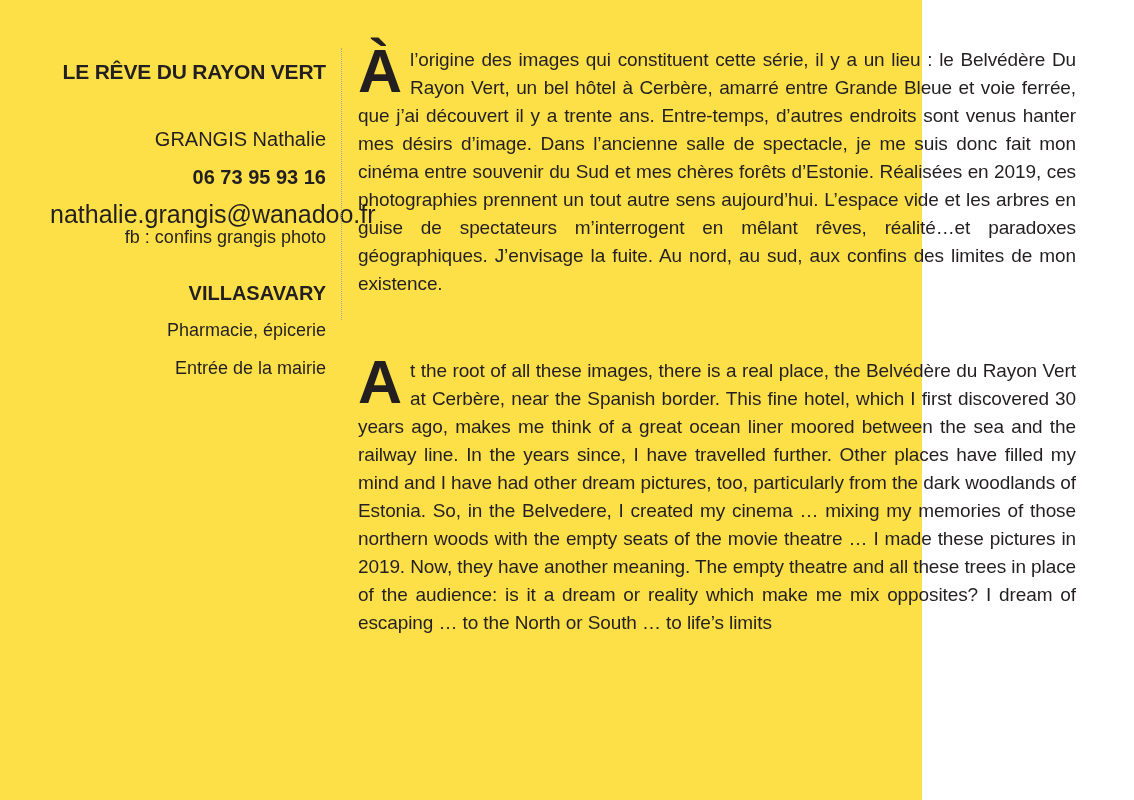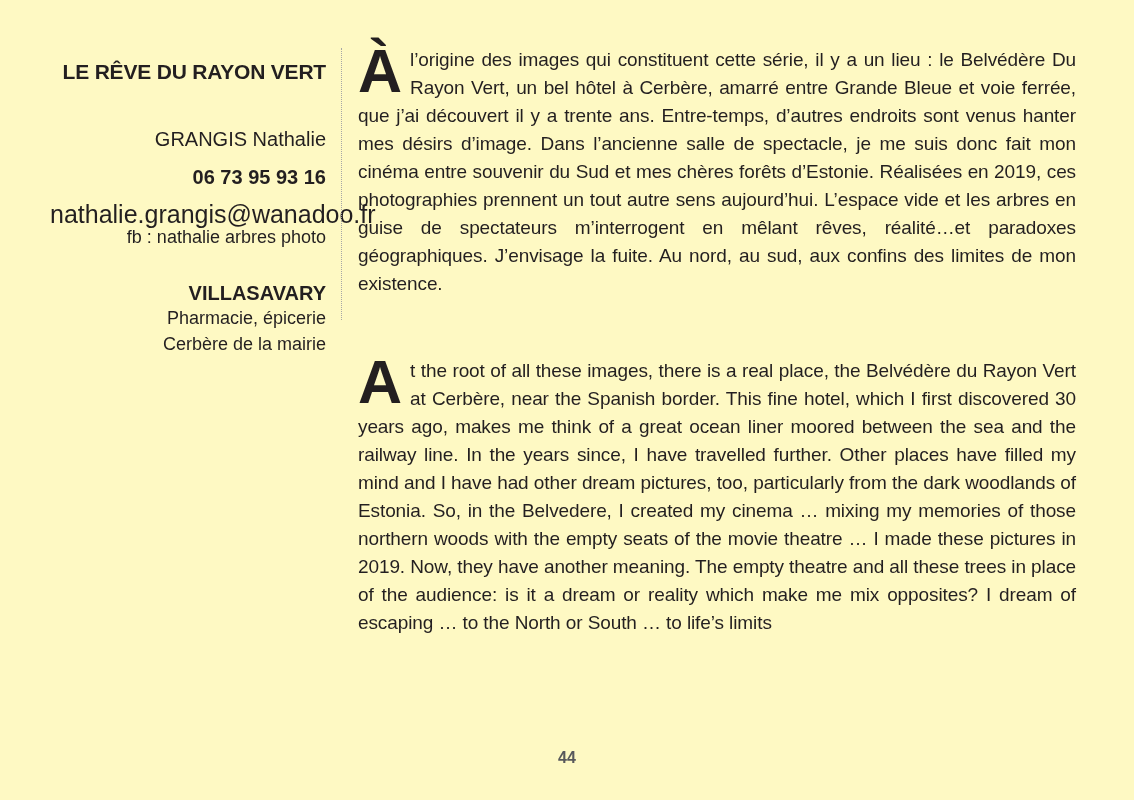--- a/index.html
+++ b/index.html
@@ -6,23 +6,23 @@
   html, body { background: #ffffff; }
   body {
     font-family: "Liberation Sans", sans-serif;
     color: #231f20;
     width: 1134px;
     height: 800px;
     overflow: hidden;
   }
   .page {
     position: relative;
-    width: 1134px;
+    width: 922px;
     height: 800px;
-    background: #fef9c3;
+    background: #fde047;
   }
 
   
   .sidebar {
     position: absolute;
     left: 50px;
     top: 60px;
     width: 276px;
     text-align: right;
   }
@@ -54,20 +54,21 @@
   }
   .sidebar .location {
     margin-top: 33px;
     font-size: 20px;
     font-weight: 700;
     line-height: 24px;
   }
   .sidebar .venue {
     font-size: 18px;
     line-height: 26px;
+    margin-top: 12px;
   }
 
   
   .divider {
     position: absolute;
     left: 341px;
     top: 48px;
     height: 272px;
     width: 0;
     border-left: 1px dotted #a6a6a6;
@@ -113,32 +114,31 @@
 </head>
 <body>
 
 <div class="page">
 
   <div class="sidebar">
     <div class="title">LE RÊVE DU RAYON VERT</div>
     <div class="author">GRANGIS Nathalie</div>
     <div class="phone">06 73 95 93 16</div>
     <div class="email">nathalie.grangis@wanadoo.fr</div>
-    <div class="fb">fb : nathalie arbres photo</div>
+    <div class="fb">fb : confins grangis photo</div>
     <div class="location">VILLASAVARY</div>
     <div class="venue">Pharmacie, épicerie</div>
-    <div class="venue">Cerbère de la mairie</div>
+    <div class="venue">Entrée de la mairie</div>
   </div>
 
   <div class="divider"></div>
 
   <div class="main">
     <div class="para para-fr">
       <span class="dropcap">À</span><span>l’origine des images qui constituent cette série, il y a un lieu : le Belvédère Du Rayon Vert, un bel hôtel à Cerbère, amarré entre Grande Bleue et voie ferrée, que j’ai découvert il y a trente ans. Entre-temps, d’autres endroits sont venus hanter mes désirs d’image. Dans l’ancienne salle de spectacle, je me suis donc fait mon cinéma entre souvenir du Sud et mes chères forêts d’Estonie. Réalisées en 2019, ces photographies prennent un tout autre sens aujourd’hui. L’espace vide et les arbres en guise de spectateurs m’interrogent en mêlant rêves, réalité…et paradoxes géographiques. J’envisage la fuite. Au nord, au sud, aux confins des limites de mon existence.</span>
     </div>
     <div class="para para-en">
       <span class="dropcap">A</span><span>t the root of all these images, there is a real place, the Belvédère du Rayon Vert at Cerbère, near the Spanish border. This fine hotel, which I first discovered 30 years ago, makes me think of a great ocean liner moored between the sea and the railway line. In the years since, I have travelled further. Other places have filled my mind and I have had other dream pictures, too, particularly from the dark woodlands of Estonia. So, in the Belvedere, I created my cinema … mixing my memories of those northern woods with the empty seats of the movie theatre … I made these pictures in 2019. Now, they have another meaning. The empty theatre and all these trees in place of the audience: is it a dream or reality which make me mix opposites? I dream of escaping … to the North or South … to life’s limits</span>
     </div>
   </div>
 
-  <div class="page-num">44</div>
 
 </div>
 
 </body></html>

